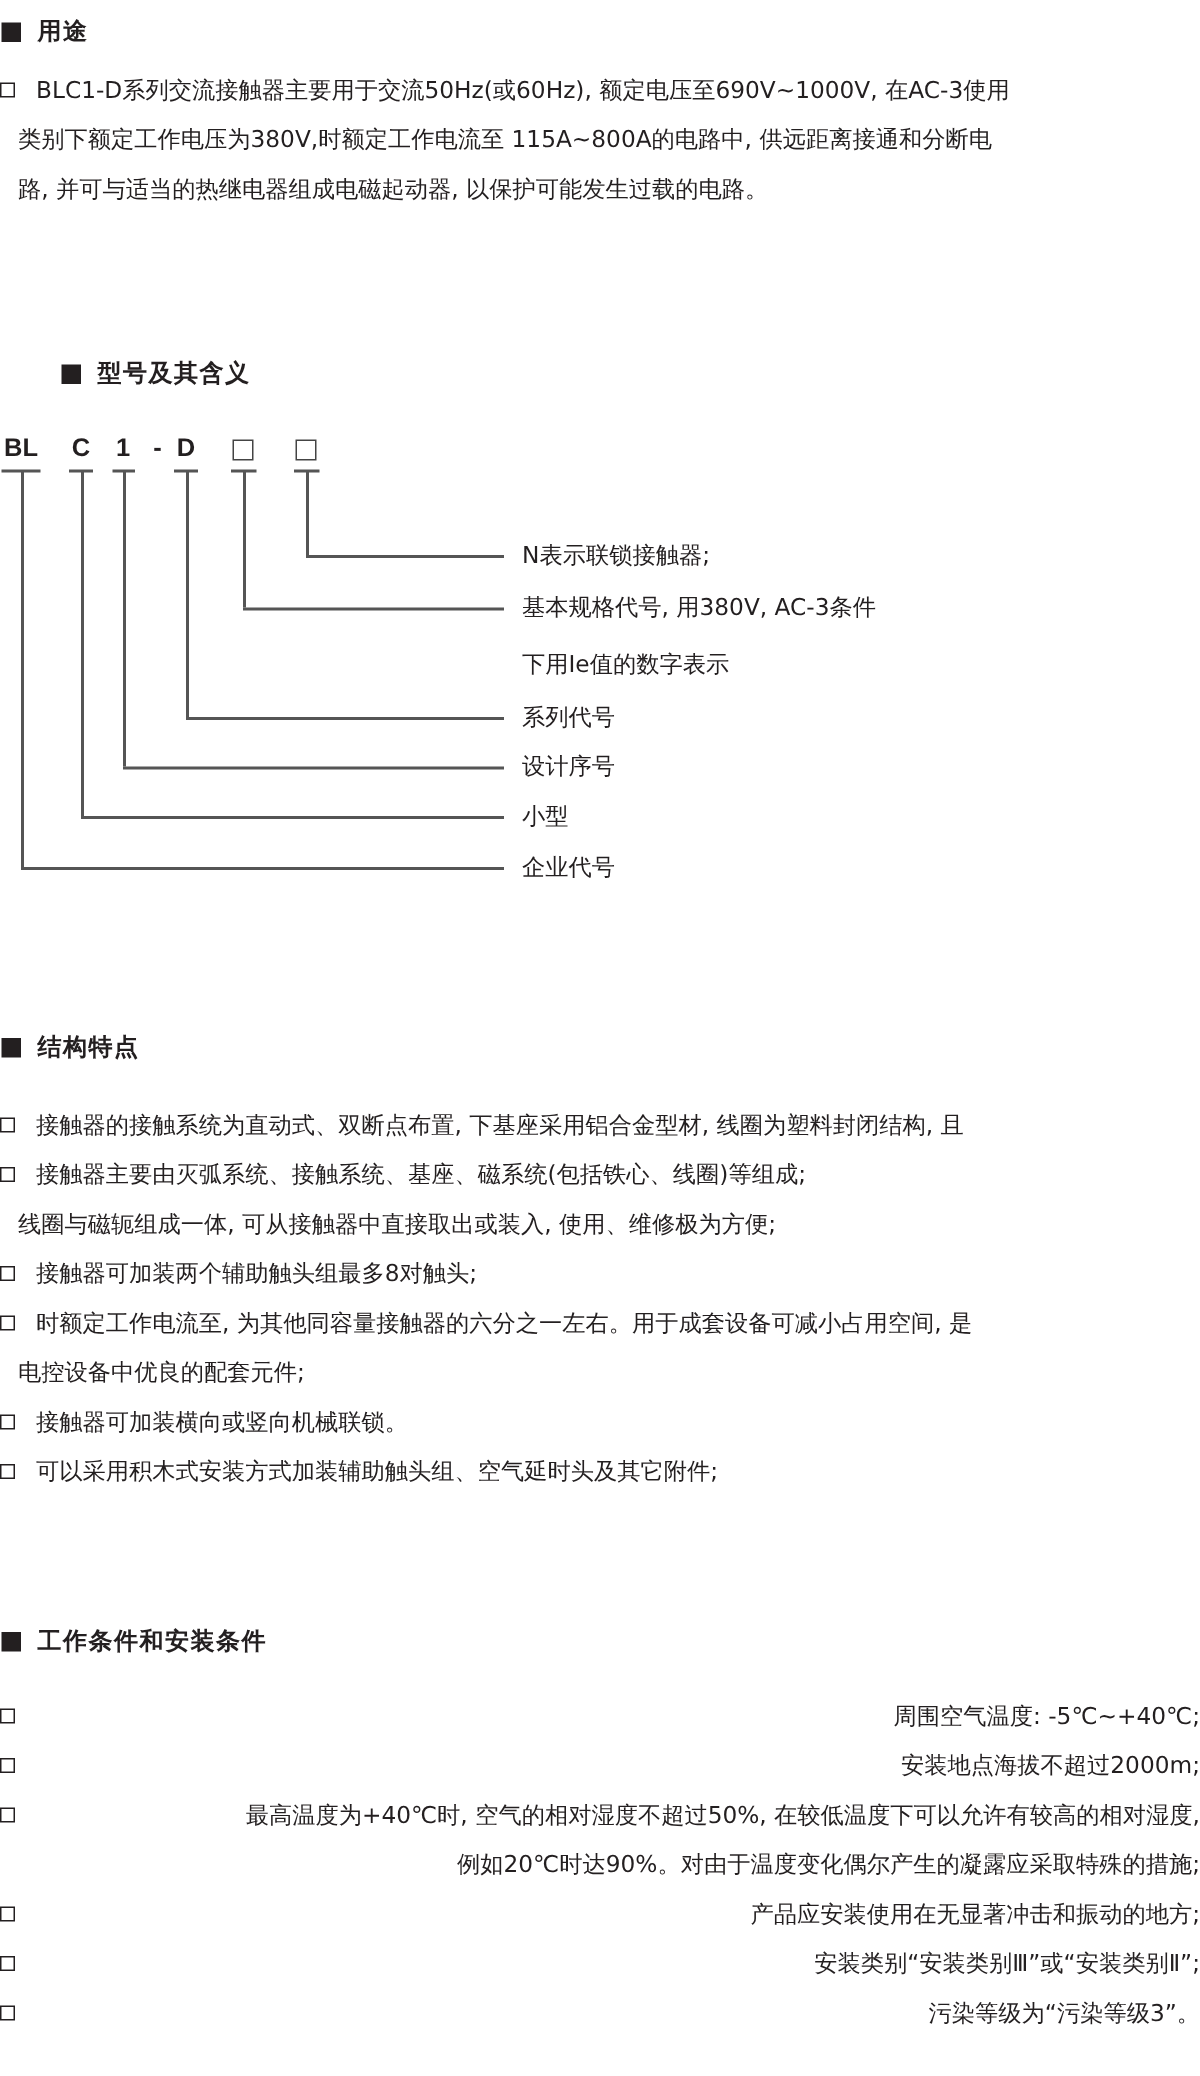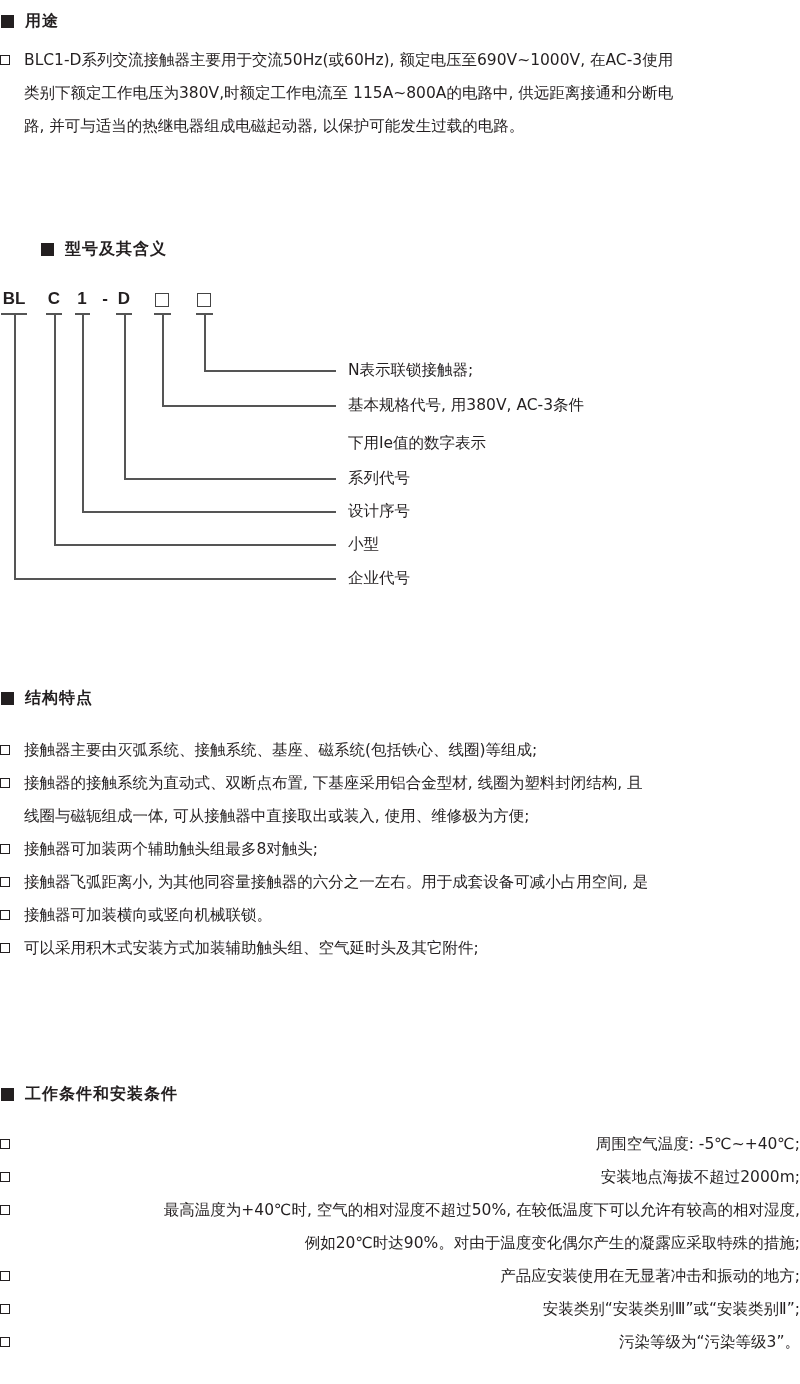--- a/index.html
+++ b/index.html
@@ -19,21 +19,21 @@
   }
   .para {
     position: absolute; left: 0; width: 800px;
     font-size: 15.5px; line-height: 33px;
   }
   .bullet-row { position: relative; padding-left: 24px; }
   .bullet-row .box {
     position: absolute; left: 0; top: 11px;
     width: 10px; height: 10px; border: 1px solid #231f20; box-sizing: border-box;
   }
-  .cont { padding-left: 24px; }
+  .cont { padding-left: 12px; }
   
   .diagram { position: absolute; left: 0; top: 285px; width: 800px; height: 310px; padding-left: 44px; }
   .code-char {
     position: absolute; top: 4px; font-weight: bold; font-size: 17px;
     font-family: "Liberation Sans", sans-serif; text-align: center;
   }
   .code-box {
     position: absolute; top: 8px; width: 14px; height: 14px;
     border: 1.5px solid #444; box-sizing: border-box;
   }
@@ -105,35 +105,36 @@
   <span class="dlabel" style="top:283px;">企业代号</span>
 </div>
 
 <div class="heading" style="top:683px;">
   <span class="sq"></span>
   <span>结构特点</span>
 </div>
 <div class="para" style="top:734px;">
   <div class="bullet-row">
     <span class="box"></span>
-    <div>接触器主要由灭弧系统、接触系统、基座、磁系统(包括铁心、线圈)等组成;</div>
+    <div>接触器的接触系统为直动式、双断点布置, 下基座采用铝合金型材, 线圈为塑料封闭结构, 且</div>
   </div>
   <div class="bullet-row">
     <span class="box"></span>
-    <div>接触器的接触系统为直动式、双断点布置, 下基座采用铝合金型材, 线圈为塑料封闭结构, 且</div>
+    <div>接触器主要由灭弧系统、接触系统、基座、磁系统(包括铁心、线圈)等组成;</div>
   </div>
   <div class="cont">线圈与磁轭组成一体, 可从接触器中直接取出或装入, 使用、维修极为方便;</div>
   <div class="bullet-row">
     <span class="box"></span>
     <div>接触器可加装两个辅助触头组最多8对触头;</div>
   </div>
   <div class="bullet-row">
     <span class="box"></span>
-    <div>接触器飞弧距离小, 为其他同容量接触器的六分之一左右。用于成套设备可减小占用空间, 是</div>
+    <div>时额定工作电流至, 为其他同容量接触器的六分之一左右。用于成套设备可减小占用空间, 是</div>
   </div>
+  <div class="cont">电控设备中优良的配套元件;</div>
   <div class="bullet-row">
     <span class="box"></span>
     <div>接触器可加装横向或竖向机械联锁。</div>
   </div>
   <div class="bullet-row">
     <span class="box"></span>
     <div>可以采用积木式安装方式加装辅助触头组、空气延时头及其它附件;</div>
   </div>
 </div>
 

